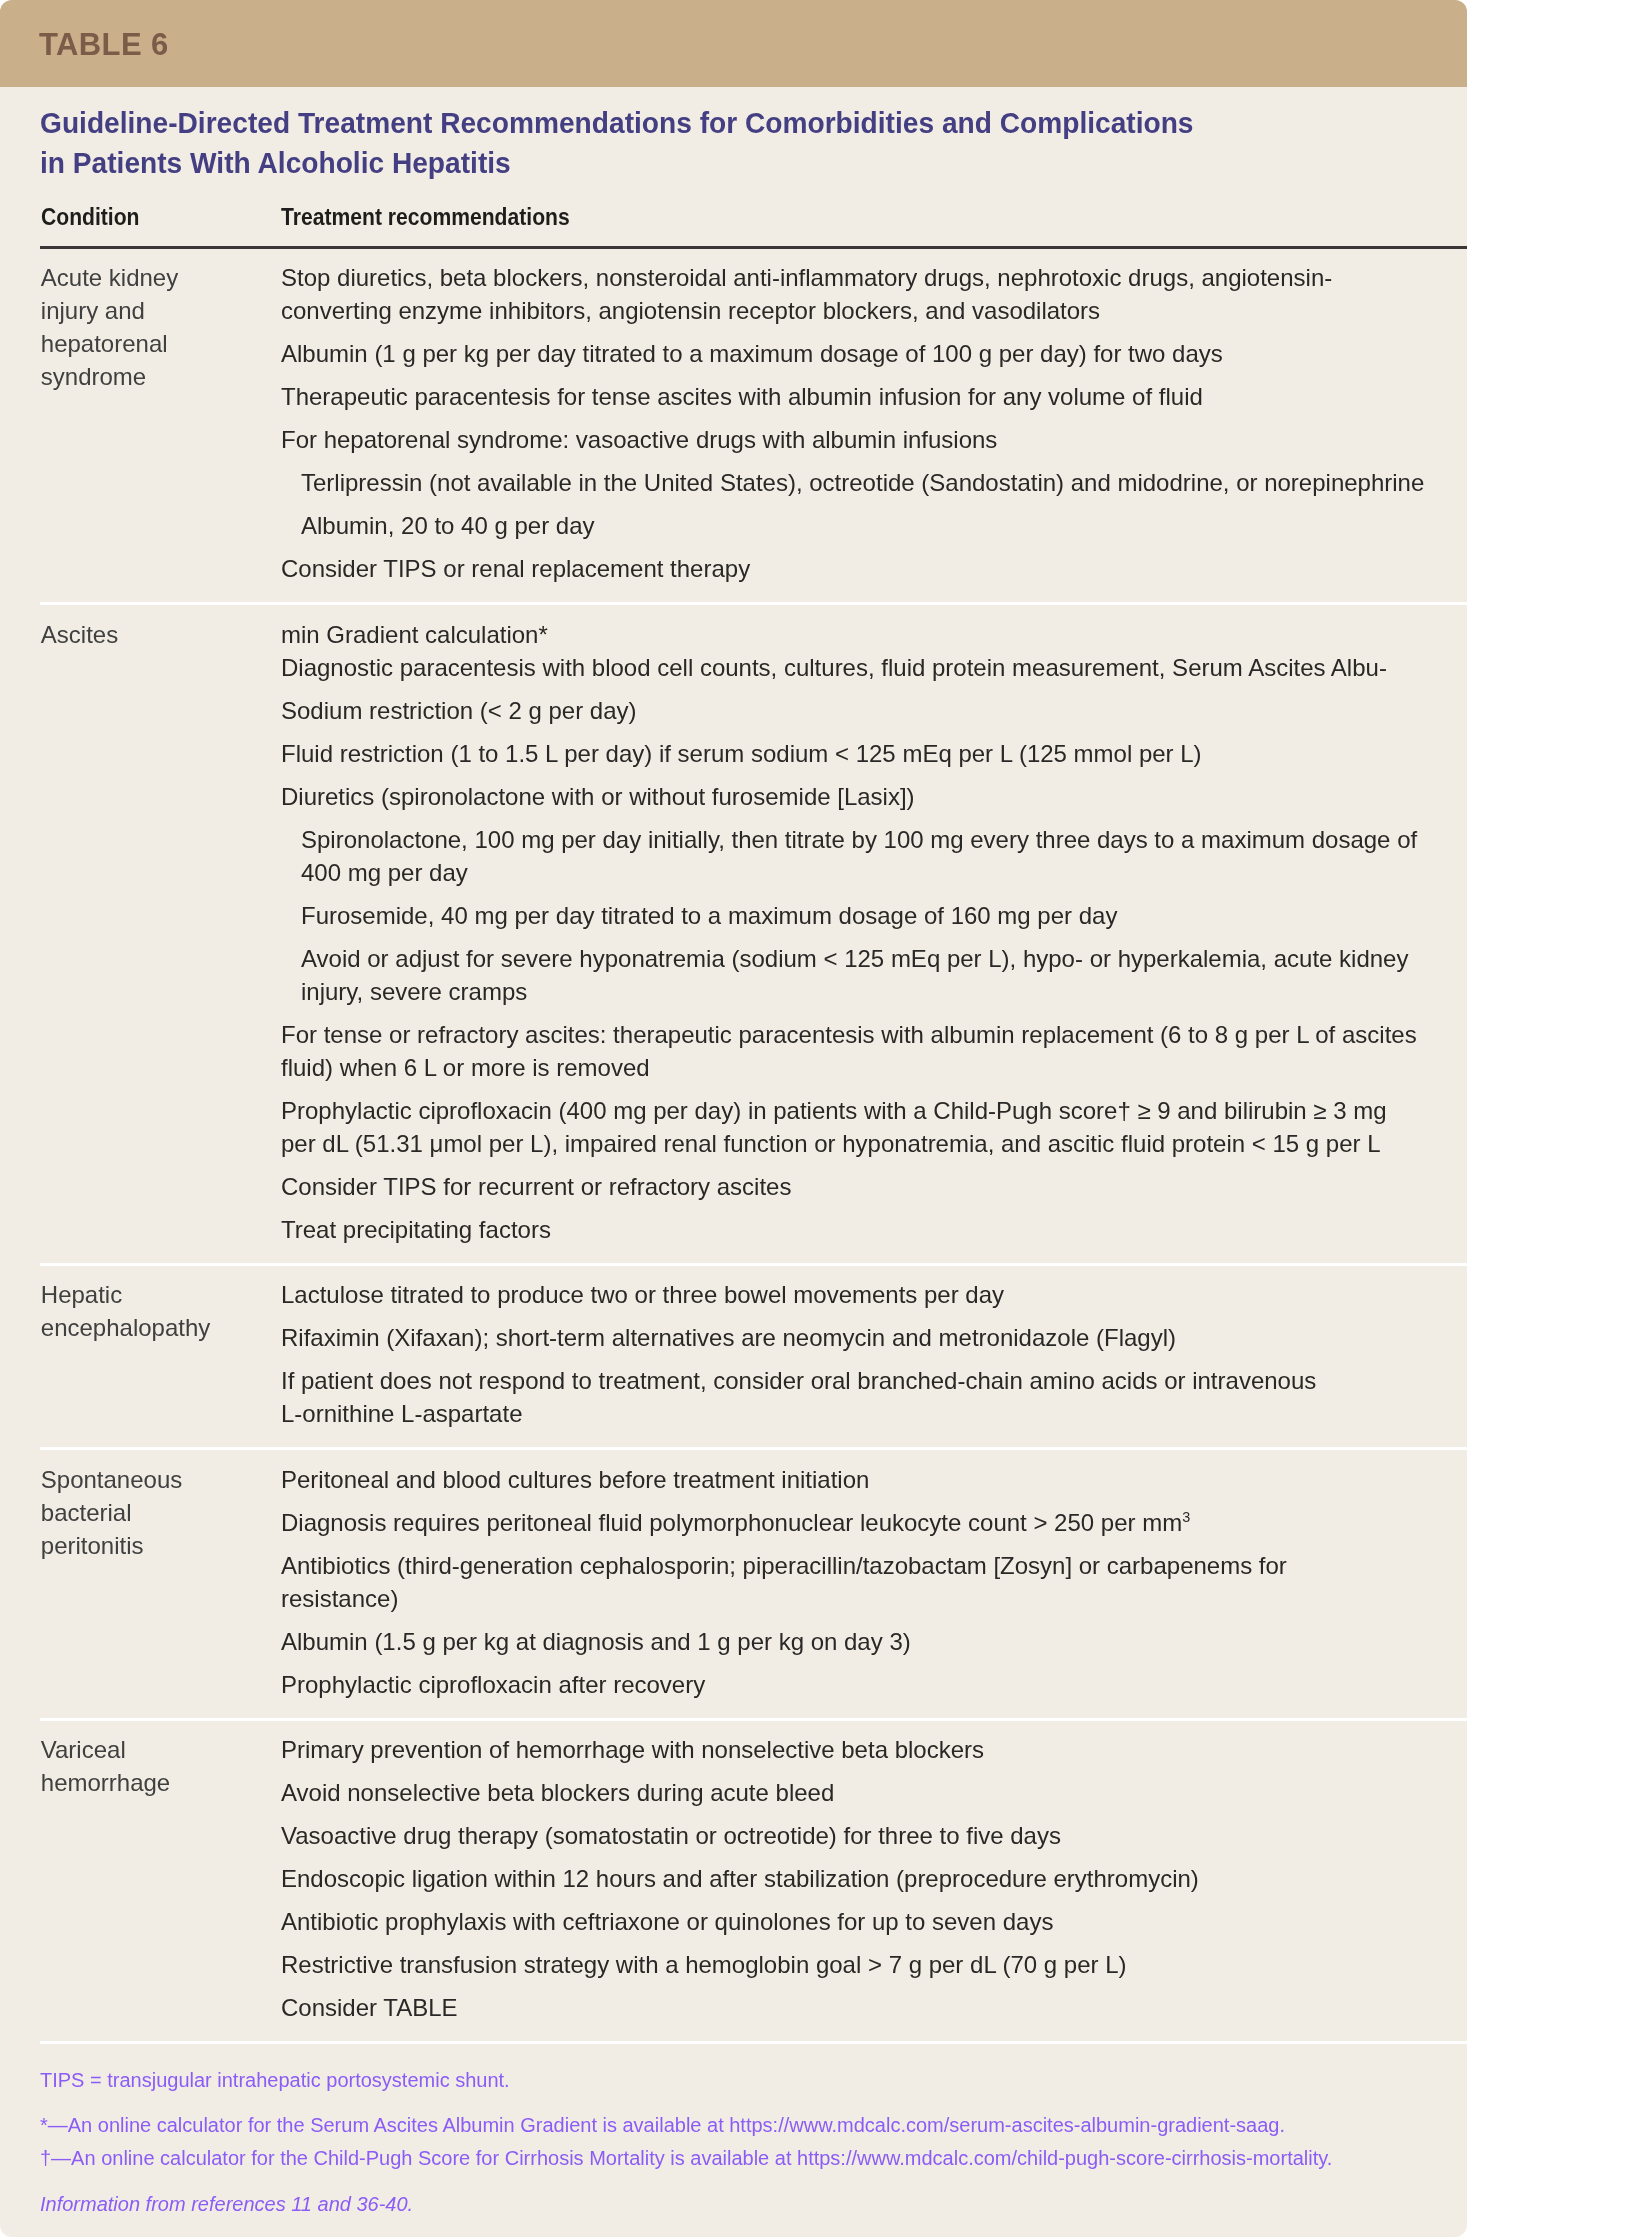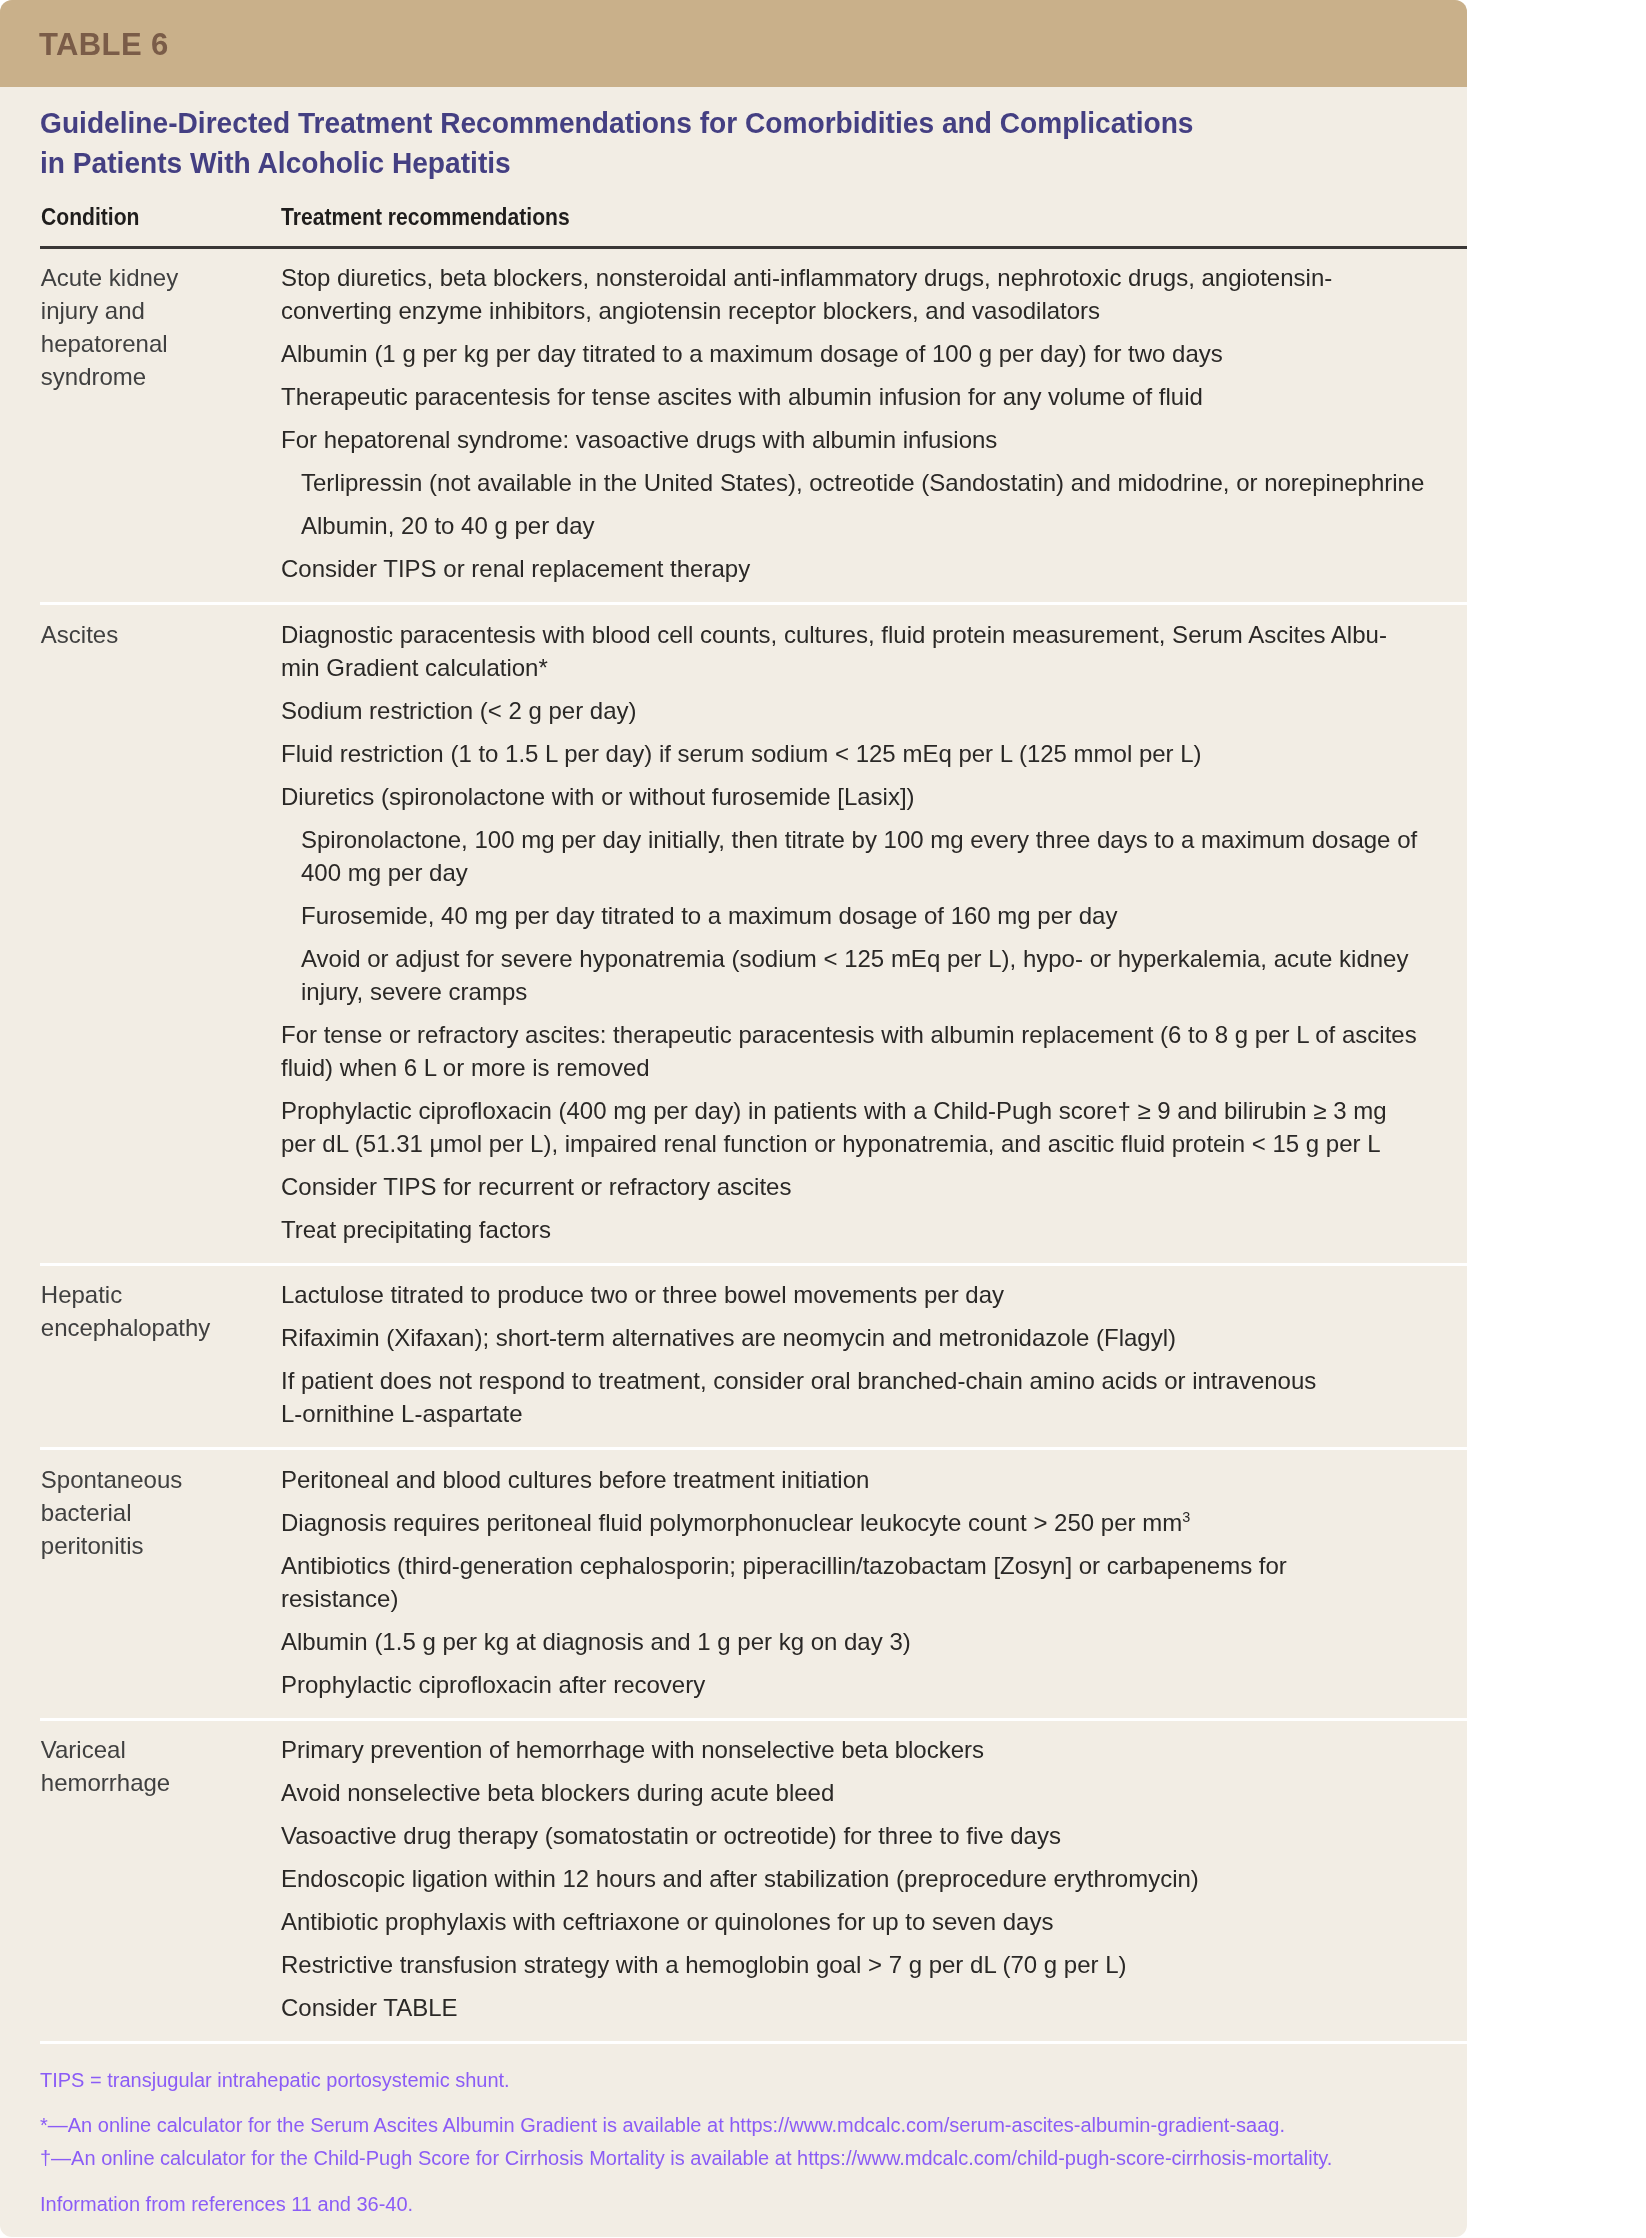--- a/index.html
+++ b/index.html
@@ -136,21 +136,21 @@
     font-family: "Liberation Sans", sans-serif;
     font-size: 20px;
     color: #8b5cf6;
   }
   .fn {
     display: block;
     white-space: nowrap;
     line-height: 33px;
   }
   .fn.tips { margin-bottom: 11.6px; }
-  .fn.ref { margin-top: 13px; }
+  .fn.ref { margin-top: 13px; font-style: italic; }
   sup { font-size: 60%; line-height: 0; vertical-align: super; }
 </style>
 </head>
 <body>
 
 <div class="card">
   <div class="header-band">
     <div class="table-label">TABLE 6</div>
   </div>
 
@@ -195,22 +195,22 @@
             <span class="item-line"><span>Consider TIPS or renal replacement therapy</span></span>
           </div>
         </div>
       </div>
       <div class="trow">
         <div class="cond">
           <span class="cond-line">Ascites</span>
         </div>
         <div class="treat">
           <div class="item">
+            <span class="item-line"><span>min Gradient calculation*</span></span>
             <span class="item-line"><span>Diagnostic paracentesis with blood cell counts, cultures, fluid protein measurement, Serum Ascites Albu-</span></span>
-            <span class="item-line"><span>min Gradient calculation*</span></span>
           </div>
           <div class="item">
             <span class="item-line"><span>Sodium restriction (&lt; 2 g per day)</span></span>
           </div>
           <div class="item">
             <span class="item-line"><span>Fluid restriction (1 to 1.5 L per day) if serum sodium &lt; 125 mEq per L (125 mmol per L)</span></span>
           </div>
           <div class="item">
             <span class="item-line"><span>Diuretics (spironolactone with or without furosemide [Lasix])</span></span>
           </div>

